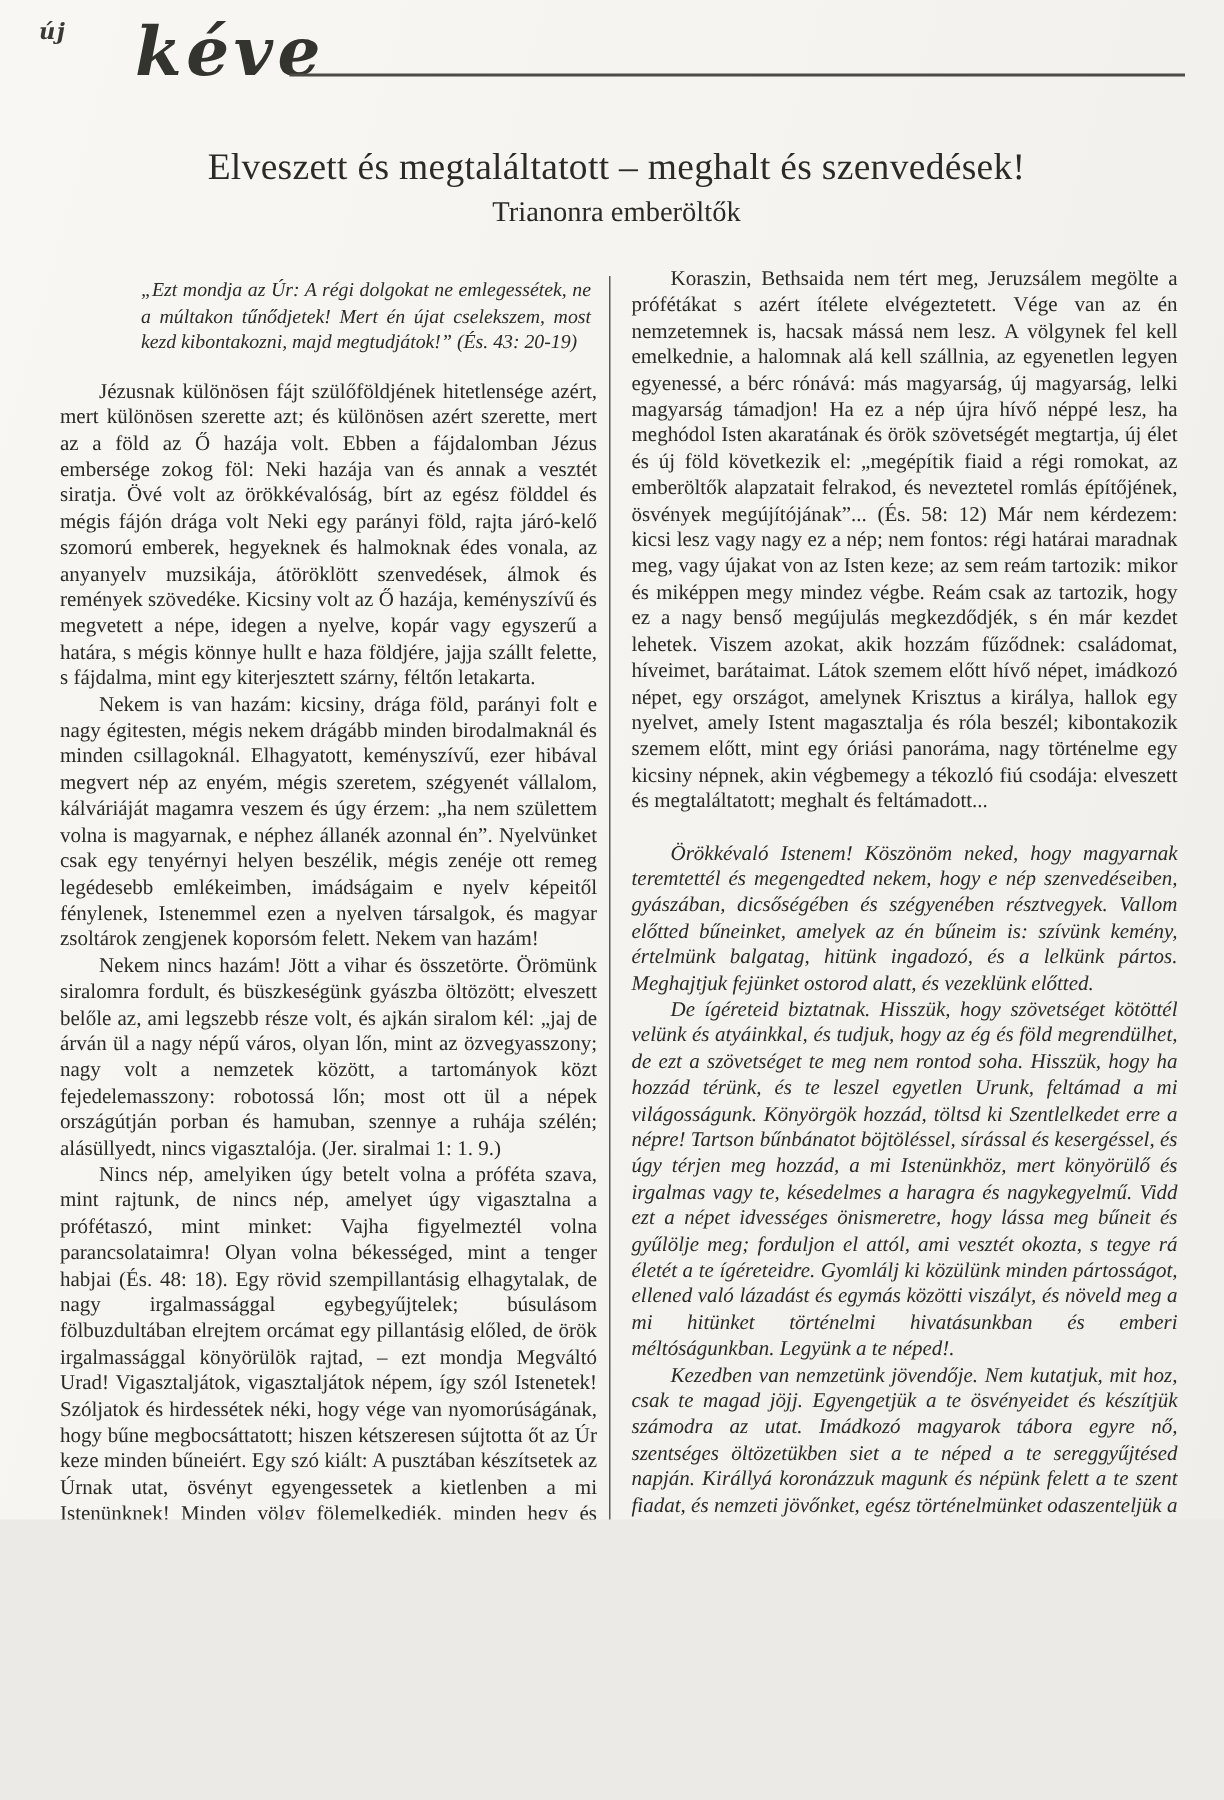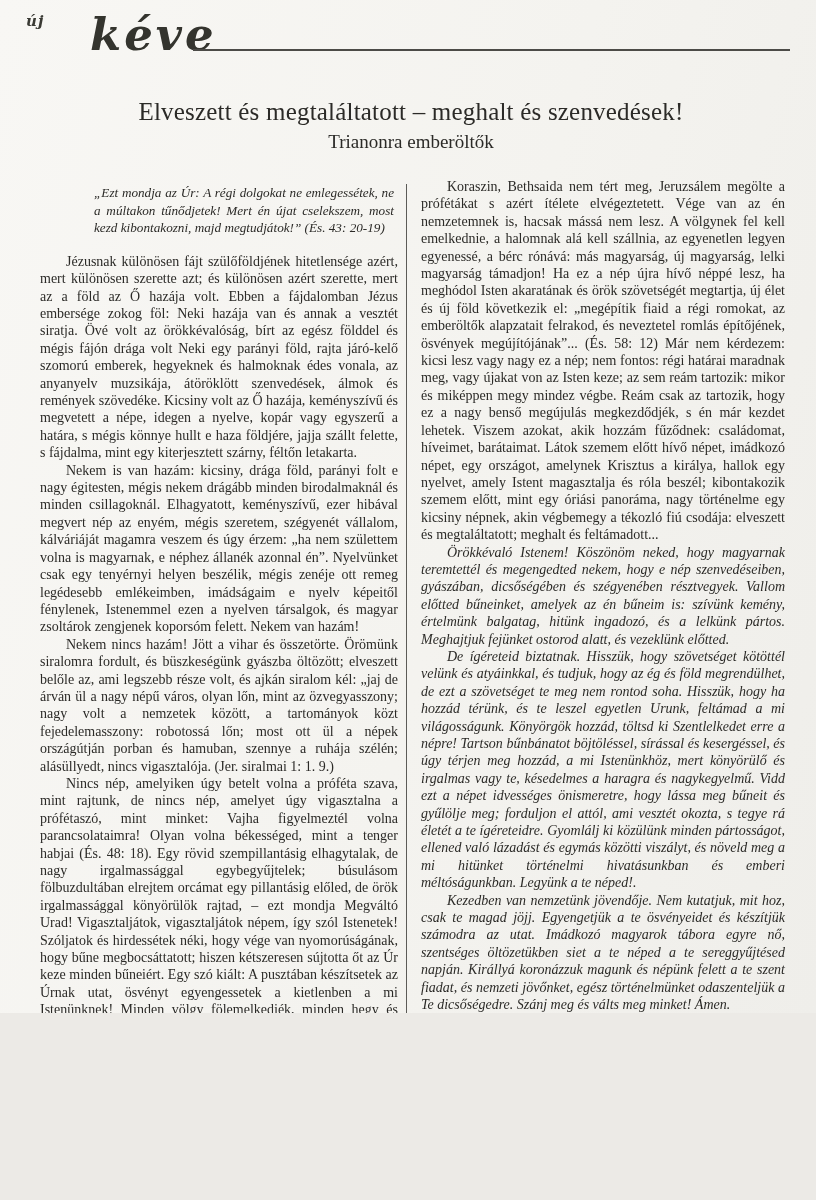--- a/index.html
+++ b/index.html
@@ -60,21 +60,21 @@
     text-align: justify;
   }
   .body-par {
     margin: 0;
     text-indent: 26px;
     text-align: justify;
     font-size: 14px;
     line-height: 17.4px;
   }
   .prayer .body-par { font-style: italic; }
-  .prayer { }
+  .prayer { margin-top: 17px; }
 
   .attribution { margin-top: 20px; text-align: center; font-size: 13.8px; line-height: 18px; }
   .attribution .author { font-weight: bold; }
   .attribution .author-suffix { margin-left: 5px; }
   .attribution .source { font-size: 13.4px; }
 
   
   .footer-rule { position: absolute; left: 36px; top: 1132px; width: 752px; }
   .rule-thin  { height: 2px; background: #4a4a46; margin-bottom: 1px; }
   .rule-thick { height: 4px; background: linear-gradient(to bottom, #6d7c6d, #1d271d); }

